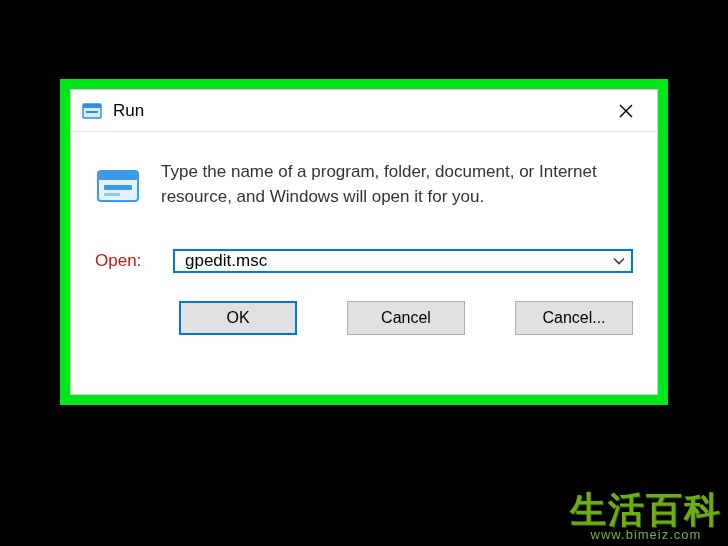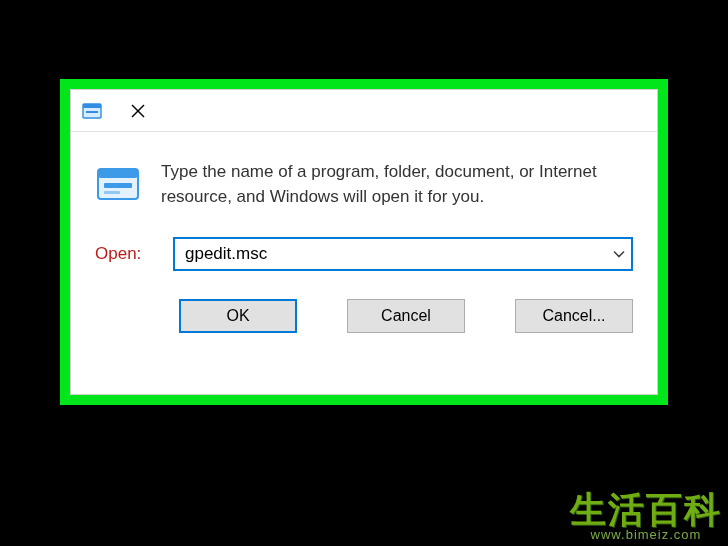--- a/index.html
+++ b/index.html
@@ -58,23 +58,23 @@
     cursor: pointer;
   }
   .body-area {
     flex: 1;
     display: flex;
     flex-direction: column;
     padding: 26px 24px 0 24px;
   }
   .info-row {
     display: flex;
-    align-items: center;
+    align-items: flex-end;
     gap: 20px;
-    margin-bottom: 28px;
+    margin-bottom: 40px;
   }
   .big-icon {
     width: 46px;
     height: 46px;
     flex-shrink: 0;
     display: flex;
     align-items: center;
     justify-content: center;
   }
   .desc {
@@ -93,21 +93,21 @@
     font-size: 17px;
     color: #b91c1c;
     width: 60px;
   }
   .combo {
     flex: 1;
     position: relative;
   }
   .combo input {
     width: 100%;
-    height: 34px;
+    height: 24px;
     border: 2px solid #0078d7;
     padding: 0 32px 0 10px;
     font-size: 17px;
     font-family: inherit;
     outline: none;
     background: #fff;
   }
   .combo .chev {
     position: absolute;
     right: 8px;
@@ -169,20 +169,21 @@
 <div class="green-frame">
   <div class="dialog">
     <div class="titlebar">
       <span class="icon">
         <svg width="20" height="20" viewBox="0 0 20 20">
           <rect x="1" y="3" width="18" height="14" rx="1" fill="#d8ecff" stroke="#2f8de4" stroke-width="1.4"></rect>
           <rect x="1" y="3" width="18" height="4" fill="#2f8de4"></rect>
           <rect x="4" y="10" width="12" height="2" fill="#2f8de4"></rect>
         </svg>
       </span>
+      <span class="title">Run</span>
       <div class="close-btn">
         <svg width="14" height="14" viewBox="0 0 14 14">
           <line x1="1" y1="1" x2="13" y2="13" stroke="#000" stroke-width="1.4"></line>
           <line x1="13" y1="1" x2="1" y2="13" stroke="#000" stroke-width="1.4"></line>
         </svg>
       </div>
     </div>
     <div class="body-area">
       <div class="info-row">
         <span class="big-icon">

